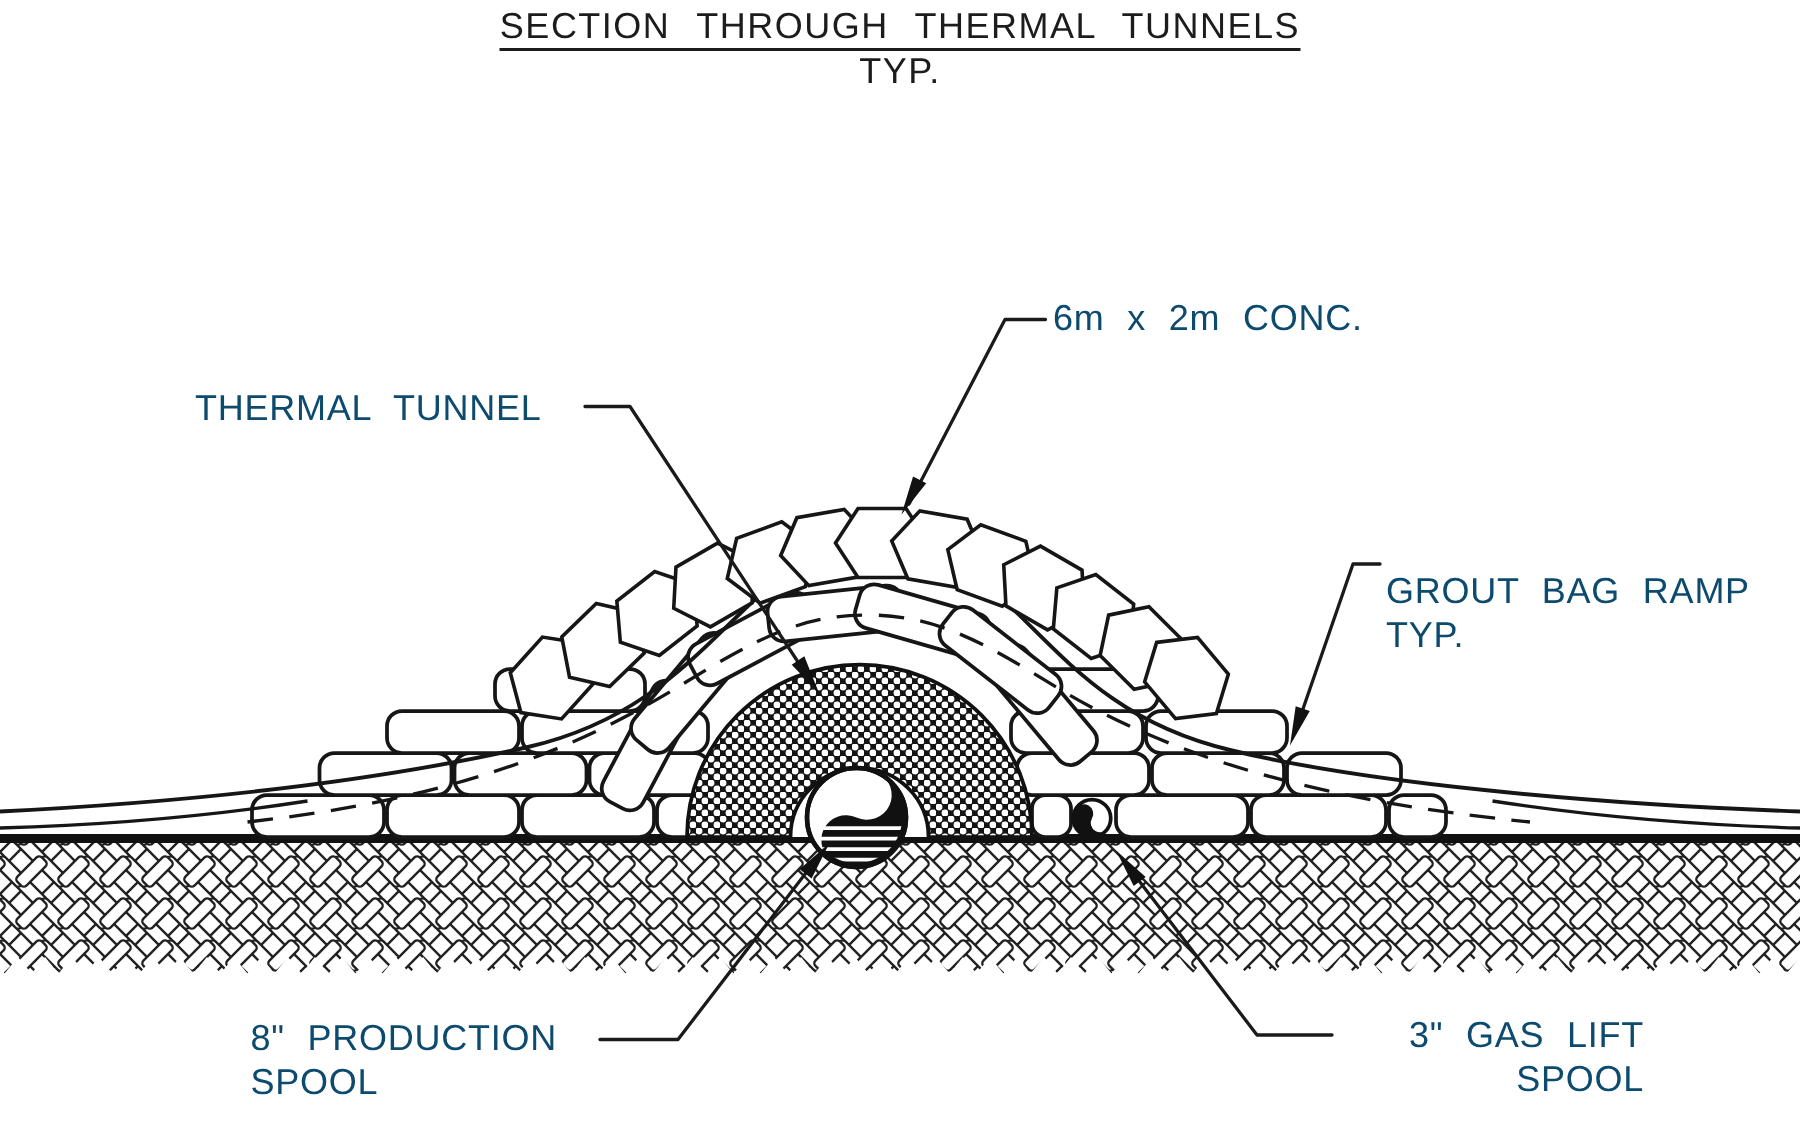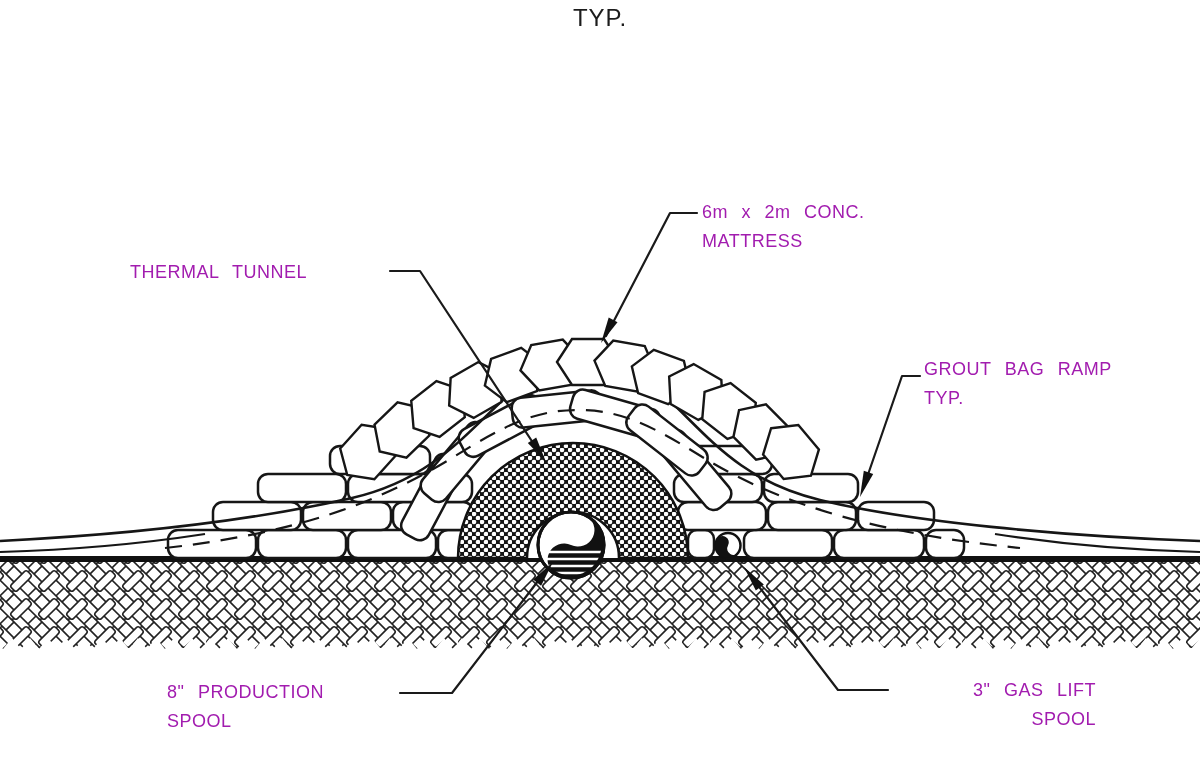--- a/index.html
+++ b/index.html
@@ -1,20 +1,20 @@
 <!DOCTYPE html>
 <html><head>
 <meta charset="utf-8">
 <style>
   html,body{margin:0;padding:0;background:#ffffff;}
   #stage{position:relative;width:1200px;height:760px;background:#ffffff;overflow:hidden;
          font-family:"Liberation Sans", sans-serif;color:#1c1c1c;}
   #drawing{position:absolute;left:0;top:0;}
-  .label{position:absolute;font-size:18px;letter-spacing:.5px;word-spacing:8px;
-         line-height:29px;white-space:nowrap;color:#a21caf;}
+  .label{position:absolute;font-size:24px;letter-spacing:.5px;word-spacing:8px;
+         line-height:29px;white-space:nowrap;color:#0c4a6e;}
   .title-wrap{position:absolute;left:0;top:4px;width:100%;text-align:center;}
   .title-line{font-size:24px;letter-spacing:1px;word-spacing:10px;line-height:27px;color:#1c1c1c;}
   .u{display:inline-block;border-bottom:2px solid #1c1c1c;padding-bottom:1px;}
   
   .bag{fill:#ffffff;stroke:#161616;stroke-width:2.5;}
   .hexbag{fill:#ffffff;stroke:#161616;stroke-width:2.4;}
   .curve{fill:none;stroke:#161616;stroke-width:2.6;}
   .curve-thin{fill:none;stroke:#161616;stroke-width:2.2;}
   .dashed{fill:none;stroke:#161616;stroke-width:2.2;stroke-dasharray:17 11;}
   .leader{fill:none;stroke:#1a1a1a;stroke-width:2.2;stroke-linecap:round;stroke-linejoin:round;}
@@ -229,31 +229,31 @@
 
       <path class="leader" d="M400,693 H452 L548,568"></path>
       <polygon class="arrow" points="553,562 541.1,585.7 533.1,579.5"></polygon>
 
       <path class="leader" d="M888,690 H838 L750,575"></path>
       <polygon class="arrow" points="744,567 763.8,584.6 755.8,590.6"></polygon>
     </g>
   </svg>
 
   <div class="title-wrap">
+    <div class="title-line"><span class="u">SECTION THROUGH THERMAL TUNNELS</span></div>
     <div class="title-line">TYP.</div>
   </div>
 
   <div class="label" style="left:130px;top:258px;text-align:right;">THERMAL TUNNEL</div>
 
   <div class="label" style="left:702px;top:198px;">
     <div>6m x 2m CONC.</div>
-    <div>MATTRESS</div>
-  </div>
-
-  <div class="label" style="left:924px;top:355px;">
+  </div>
+
+  <div class="label" style="left:924px;top:380px;">
     <div>GROUT BAG RAMP</div>
     <div>TYP.</div>
   </div>
 
   <div class="label" style="left:167px;top:678px;">
     <div>8" PRODUCTION</div>
     <div>SPOOL</div>
   </div>
 
   <div class="label" style="left:860px;top:676px;width:236px;text-align:right;">

